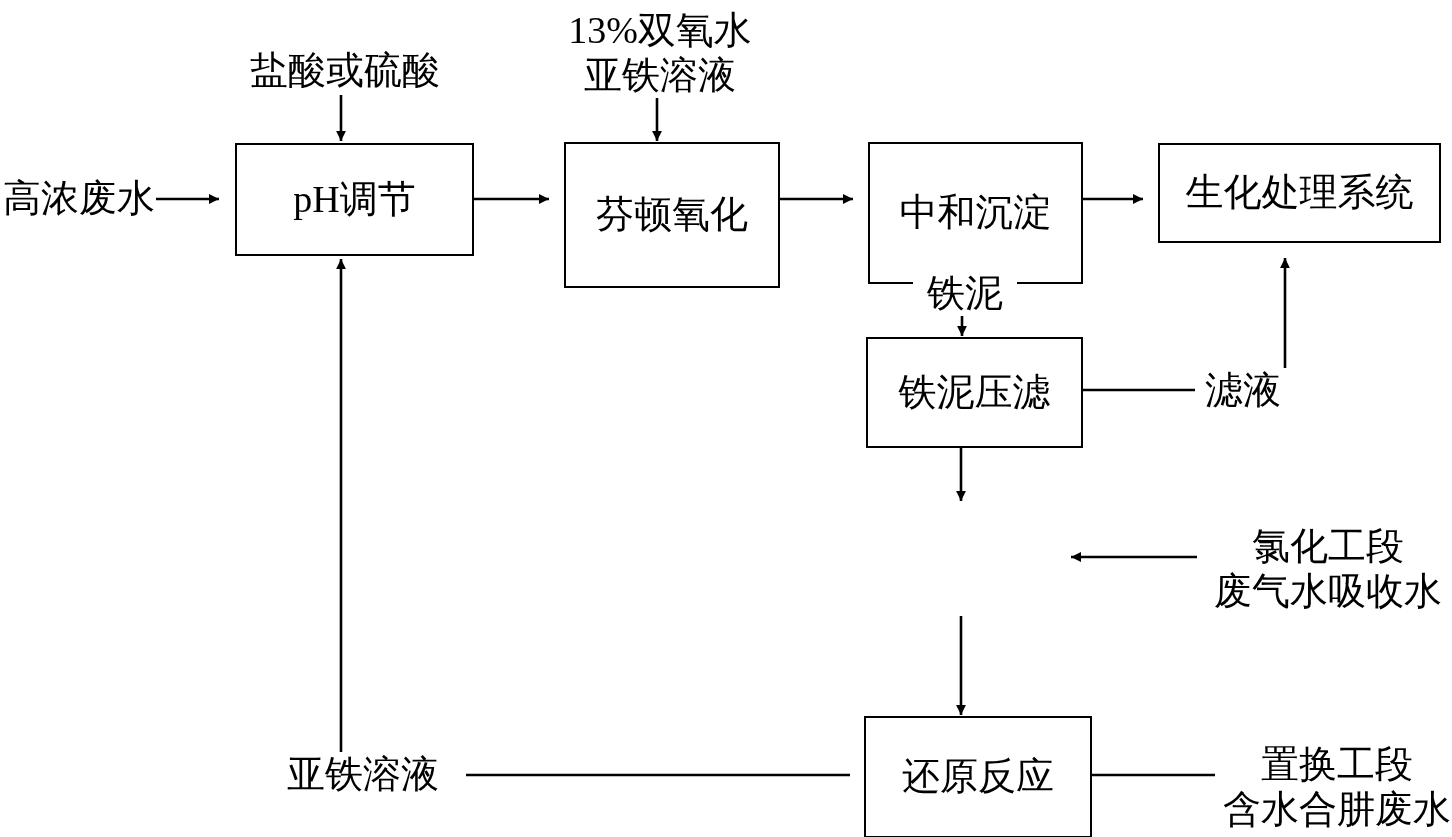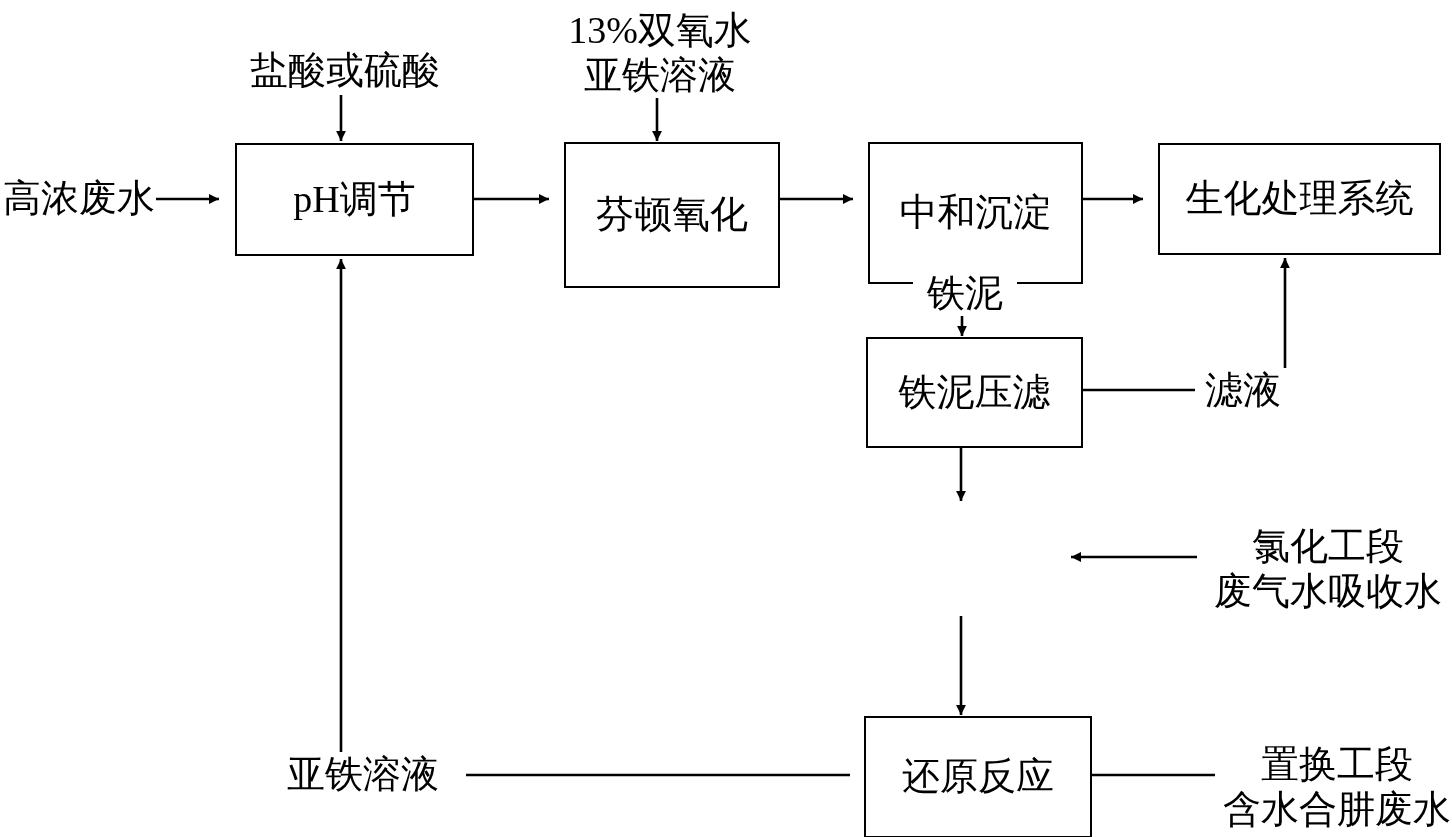--- a/index.html
+++ b/index.html
@@ -100,21 +100,21 @@
   </div>
 
   <div class="node f38" style="left:551px; top:142px; width:216px; height:146px;">
     <span>芬顿氧化</span>
   </div>
 
   <div class="node f38" style="left:855px; top:142px; width:215px; height:142px;align-items:center;">
     <span>中和沉淀</span>
   </div>
 
-  <div class="node f38" style="left:1145px; top:143px; width:283px; height:112px;">
+  <div class="node f38" style="left:1145px; top:143px; width:283px; height:100px;">
     <span>生化处理系统</span>
   </div>
 
   <div class="node f38" style="left:853px; top:337px; width:217px; height:111px;">
     <span>铁泥压滤</span>
   </div>
 
 
   <div class="node f38" style="left:851px; top:716px; width:228px; height:122px;">
     <span>还原反应</span>

